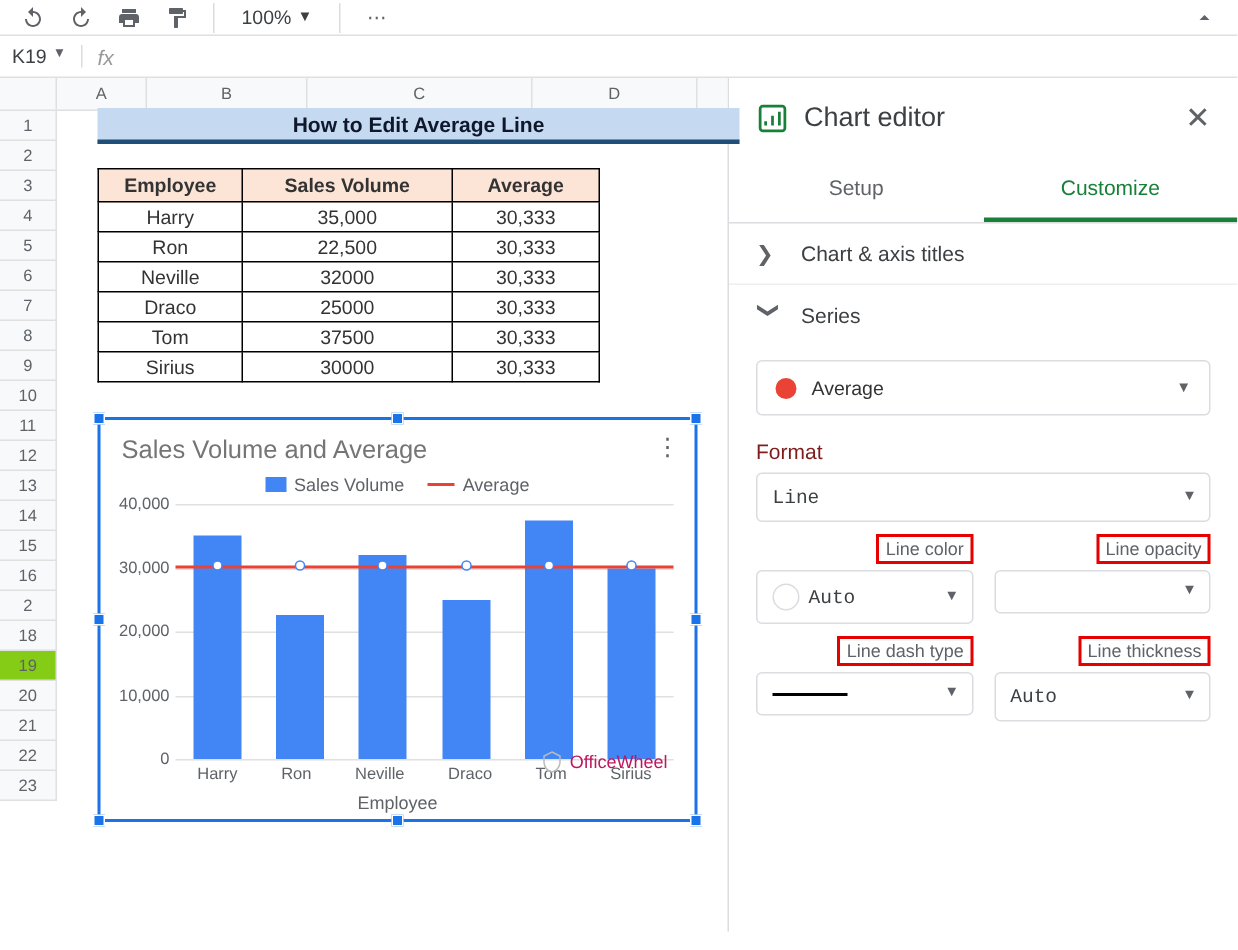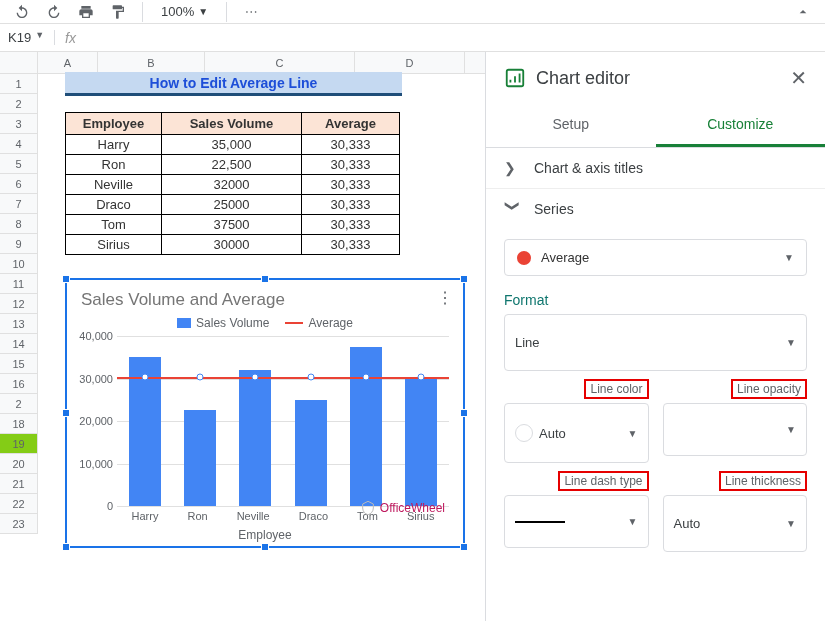--- a/index.html
+++ b/index.html
@@ -16,21 +16,21 @@
 .main { display: flex; height: calc(100% - 64px); }
 .sheet-area { width: 485px; overflow: visible; position: relative; }
 .col-headers { display: flex; height: 22px; background: #f8f9fa; border-bottom: 1px solid #e0e0e0; position: relative; }
 .corner { width: 38px; border-right: 1px solid #e0e0e0; }
 .col-h { border-right: 1px solid #e0e0e0; display: flex; align-items: center; justify-content: center; font-size: 11px; color: #5f6368; }
 .rows { position: relative; flex: 1; }
 .row { display: flex; height: 20px; }
 .row-h { width: 38px; background: #f8f9fa; border-right: 1px solid #e0e0e0; border-bottom: 1px solid #e0e0e0; display: flex; align-items: center; justify-content: center; font-size: 11px; color: #5f6368; }
 .row-h.sel { background: #84cc16; }
 .cells { position: absolute; top: 0; left: 38px; right: 0; background: #fff; }
-.title-cell { position: absolute; top: 20px; left: 27px; width: 337px; height: 24px; background: #c5d9f1; border-bottom: 3px solid #1f4e79; display: flex; align-items: center; justify-content: center; font-weight: bold; font-size: 14px; color: #1d4ed8; }
+.title-cell { position: absolute; top: 20px; left: 27px; width: 428px; height: 24px; background: #c5d9f1; border-bottom: 3px solid #1f4e79; display: flex; align-items: center; justify-content: center; font-weight: bold; font-size: 14px; color: #0f172a; }
 .tbl { position: absolute; top: 60px; left: 27px; border-collapse: collapse; }
 .tbl th { background: #fce4d6; border: 1px solid #000; padding: 3px 8px; font-weight: bold; font-size: 13px; text-align: center; }
 .tbl td { border: 1px solid #000; padding: 2px 8px; font-size: 13px; text-align: center; }
 .tbl th:nth-child(1),.tbl td:nth-child(1){width:96px}
 .tbl th:nth-child(2),.tbl td:nth-child(2){width:140px}
 .tbl th:nth-child(3),.tbl td:nth-child(3){width:98px}
 .chart-box { position: absolute; top: 226px; left: 27px; width: 400px; height: 270px; border: 2px solid #1a73e8; background: #fff; }
 .handle { position: absolute; width: 8px; height: 8px; background: #1a73e8; border: 1px solid #fff; }
 .h-tl{top:-5px;left:-5px}.h-tr{top:-5px;right:-5px}.h-bl{bottom:-5px;left:-5px}.h-br{bottom:-5px;right:-5px}
 .h-t{top:-5px;left:50%;margin-left:-4px}.h-b{bottom:-5px;left:50%;margin-left:-4px}
@@ -57,23 +57,23 @@
 .ed-title { font-size: 18px; color: #3c4043; flex: 1; }
 .ed-close { font-size: 20px; color: #5f6368; cursor: pointer; }
 .tabs { display: flex; border-bottom: 1px solid #dadce0; }
 .tab { flex: 1; text-align: center; padding: 12px 0; font-size: 14px; color: #5f6368; cursor: pointer; }
 .tab.active { color: #188038; border-bottom: 3px solid #188038; font-weight: 500; }
 .section { padding: 12px 18px; border-bottom: 1px solid #eee; display: flex; align-items: center; gap: 12px; color: #3c4043; font-size: 14px; cursor: pointer; }
 .sec-chev { color: #5f6368; width: 18px; }
 .series-box { margin: 10px 18px; border: 1px solid #dadce0; border-radius: 4px; padding: 10px 12px; display: flex; align-items: center; gap: 10px; cursor: pointer; }
 .ser-dot { width: 14px; height: 14px; background: #ea4335; border-radius: 50%; }
 .ser-chev { margin-left: auto; color: #5f6368; font-size: 10px; }
-.fmt-label { padding: 6px 18px; font-size: 14px; color: #0f766e; font-weight: 500; }
+.fmt-label { padding: 6px 18px; font-size: 14px; color: #7f1d1d; font-weight: 500; }
 .field-label { font-size: 12px; color: #5f6368; margin: 8px 0 4px; }
-.dd { border: 1px solid #dadce0; border-radius: 4px; padding: 20px 10px; display: flex; align-items: center; font-size: 13px; color: #3c4043; cursor: pointer; }
+.dd { border: 1px solid #dadce0; border-radius: 4px; padding: 8px 10px; display: flex; align-items: center; font-size: 13px; color: #3c4043; cursor: pointer; font-family: Liberation Mono, monospace; }
 .dd-chev { margin-left: auto; color: #5f6368; font-size: 10px; }
 .fields { padding: 0 18px 20px; }
 .row2 { display: flex; gap: 14px; text-align: right; }
 .col2 { flex: 1; }
 .hl { border: 2.5px solid #e60000; padding: 1px 4px; display: inline-block; }
 .color-circle { width: 18px; height: 18px; border: 1px solid #dadce0; border-radius: 50%; margin-right: 6px; }
 .dash-line { width: 50px; height: 2px; background: #000; }
 </style>
 </head>
 <body>

